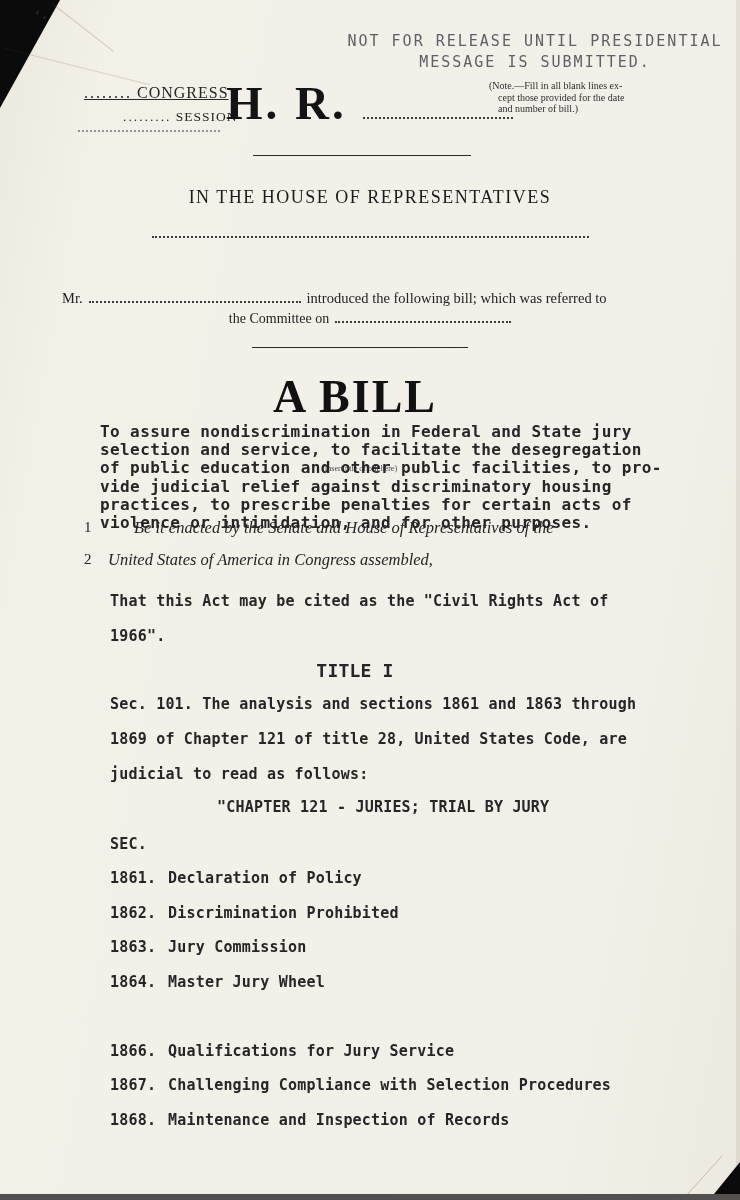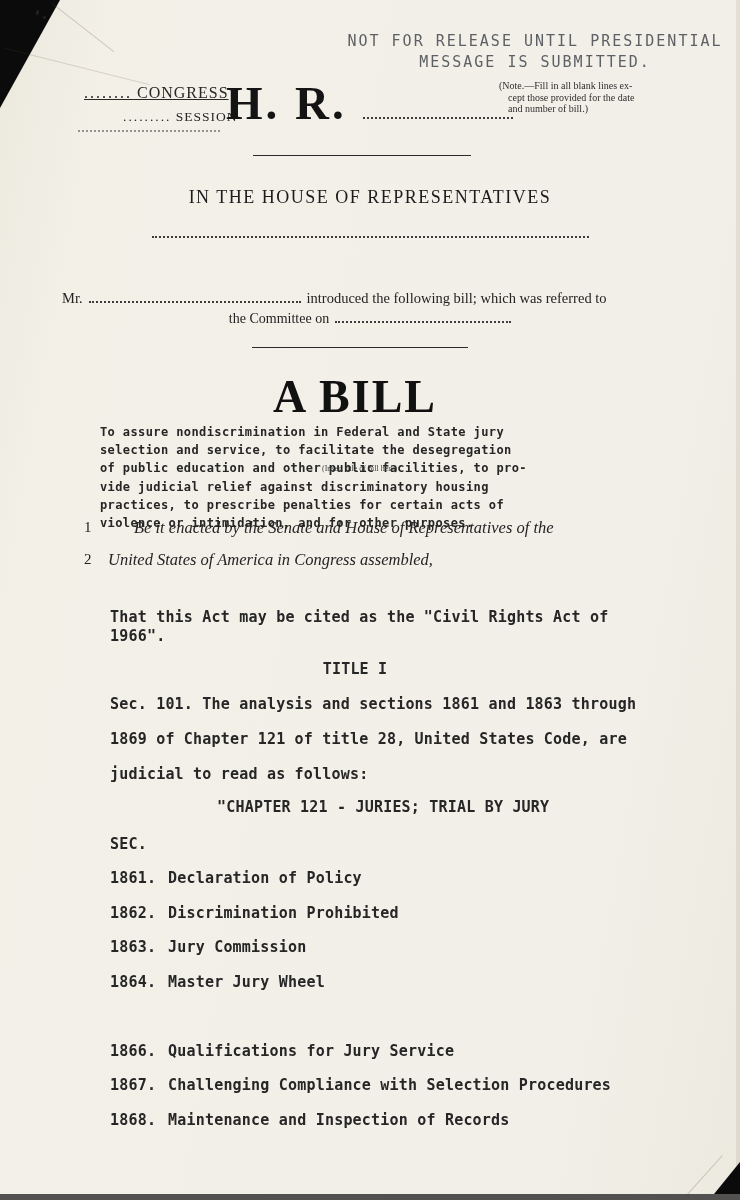--- a/index.html
+++ b/index.html
@@ -33,21 +33,21 @@
     font-family:"DejaVu Sans Mono","Liberation Mono",monospace;
     font-size:15px; line-height:21px; letter-spacing:2px; color:#5d6064; white-space:nowrap; }
 
   
   .congress { position:absolute; top:84px; left:84px; font-size:16px; letter-spacing:1px; color:#262626;text-decoration:underline; }
   .session  { position:absolute; top:109px; left:104px; font-size:13.5px; letter-spacing:1px; color:#262626;margin-left:19px; }
   .dots { letter-spacing:2px; }
   .session-rule { position:absolute; top:130px; left:78px; width:142px; border-bottom:2px dotted rgba(70,70,70,.55); }
   .hr-big { position:absolute; top:76px; left:226px; font-size:47px; font-weight:bold; letter-spacing:3px; color:#141414; }
   .hr-blank { position:absolute; top:117px; left:363px; width:150px; border-bottom:2px dotted #3c3c3c; }
-  .form-note { position:absolute; top:80px; left:499px; width:190px; font-size:10px; line-height:11.5px; color:#2e2e2e; }
+  .form-note { position:absolute; top:80px; left:489px; width:190px; font-size:10px; line-height:11.5px; color:#2e2e2e; }
   .form-note .cont { padding-left:9px; }
 
   .rule-1 { position:absolute; top:155px; left:253px; width:218px; border-bottom:1.5px solid #2b2b2b; }
   .house-heading { position:absolute; top:187px; left:0; width:740px; text-align:center;
     font-size:18px; letter-spacing:1.5px; color:#1c1c1c; }
   .dotted-rule { position:absolute; top:236px; left:152px; width:437px; border-bottom:2px dotted #3c3c3c; }
 
   .mr-line { position:absolute; top:262px; left:62px; width:630px; font-size:14.5px; color:#222; white-space:nowrap;margin-top:28px; }
   .blank { display:inline-block; border-bottom:2px dotted #3c3c3c; vertical-align:baseline; }
   .blank.w-sponsor { width:212px; margin:0 6px; }
@@ -55,29 +55,29 @@
   .committee-line { position:absolute; top:297px; left:0; width:740px; text-align:center; font-size:14px; color:#222;margin-top:14px; }
   .rule-2 { position:absolute; top:347px; left:252px; width:216px; border-bottom:1.5px solid #2b2b2b; }
 
   .a-bill { position:absolute; top:370px; left:0; width:710px; text-align:center;
     font-size:46px; font-weight:bold; letter-spacing:2px; color:#111; }
 
   .insert-hint { position:absolute; top:464px; left:322px; font-size:8px; color:#3f3f3f; z-index:1; }
 
   .mono { font-family:"DejaVu Sans Mono","Liberation Mono",monospace; font-weight:bold; color:#262626; }
   .bill-title { position:absolute; top:423px; left:100px; z-index:2;
-    font-size:12px; line-height:18.2px; letter-spacing:.4px; white-space:nowrap; }
+    font-size:16px; line-height:18.2px; letter-spacing:.4px; white-space:nowrap; }
 
   .enact-num { position:absolute; left:84px; font-size:15px; color:#222; }
   .enact-line { position:absolute; font-size:16.5px; font-style:italic; color:#242424; white-space:nowrap; z-index:3; }
   .n1 { top:519px; } .n2 { top:551px; }
   .e1 { top:518px; left:134px; } .e2 { top:550px; left:108px; }
 
   .bline { position:absolute; left:110px; font-size:15px; letter-spacing:.2px; white-space:nowrap; }
-  .bcenter { position:absolute; left:0; width:710px; text-align:center; font-size:15px; letter-spacing:.2px; }
+  .bcenter { position:absolute; left:0; width:710px; text-align:center; font-size:18px; letter-spacing:.2px; }
   .trow { position:absolute; left:110px; font-size:15px; letter-spacing:.2px; white-space:nowrap; }
   .trow .num { display:inline-block; width:58px; }
 </style>
 </head>
 <body>
 
 <div class="page">
 
   <div class="corner-tl"></div>
   <div class="crease-tl"></div>
@@ -129,21 +129,21 @@
     <div>vide judicial relief against discriminatory housing</div>
     <div>practices, to prescribe penalties for certain acts of</div>
     <div>violence or intimidation, and for other purposes.</div>
   </div>
 
   <div class="enact-num n1">1</div>
   <div class="enact-line e1">Be it enacted by the Senate and House of Representatives of the</div>
   <div class="enact-num n2">2</div>
   <div class="enact-line e2">United States of America in Congress assembled,</div>
 
-  <div class="bline mono" style="top:608px">That this Act may be cited as the "Civil Rights Act of</div>
+  <div class="bline mono" style="top:592px">That this Act may be cited as the "Civil Rights Act of</div>
   <div class="bline mono" style="top:627px">1966".</div>
 
   <div class="bcenter mono" style="top:660px">TITLE I</div>
 
   <div class="bline mono" style="top:695px">Sec. 101.  The analysis and sections 1861 and 1863 through</div>
   <div class="bline mono" style="top:730px">1869 of Chapter 121 of title 28, United States Code, are</div>
   <div class="bline mono" style="top:765px">judicial to read as follows:</div>
 
   <div class="bline mono" style="top:798px; left:217px">"CHAPTER 121 - JURIES; TRIAL BY JURY</div>
 

